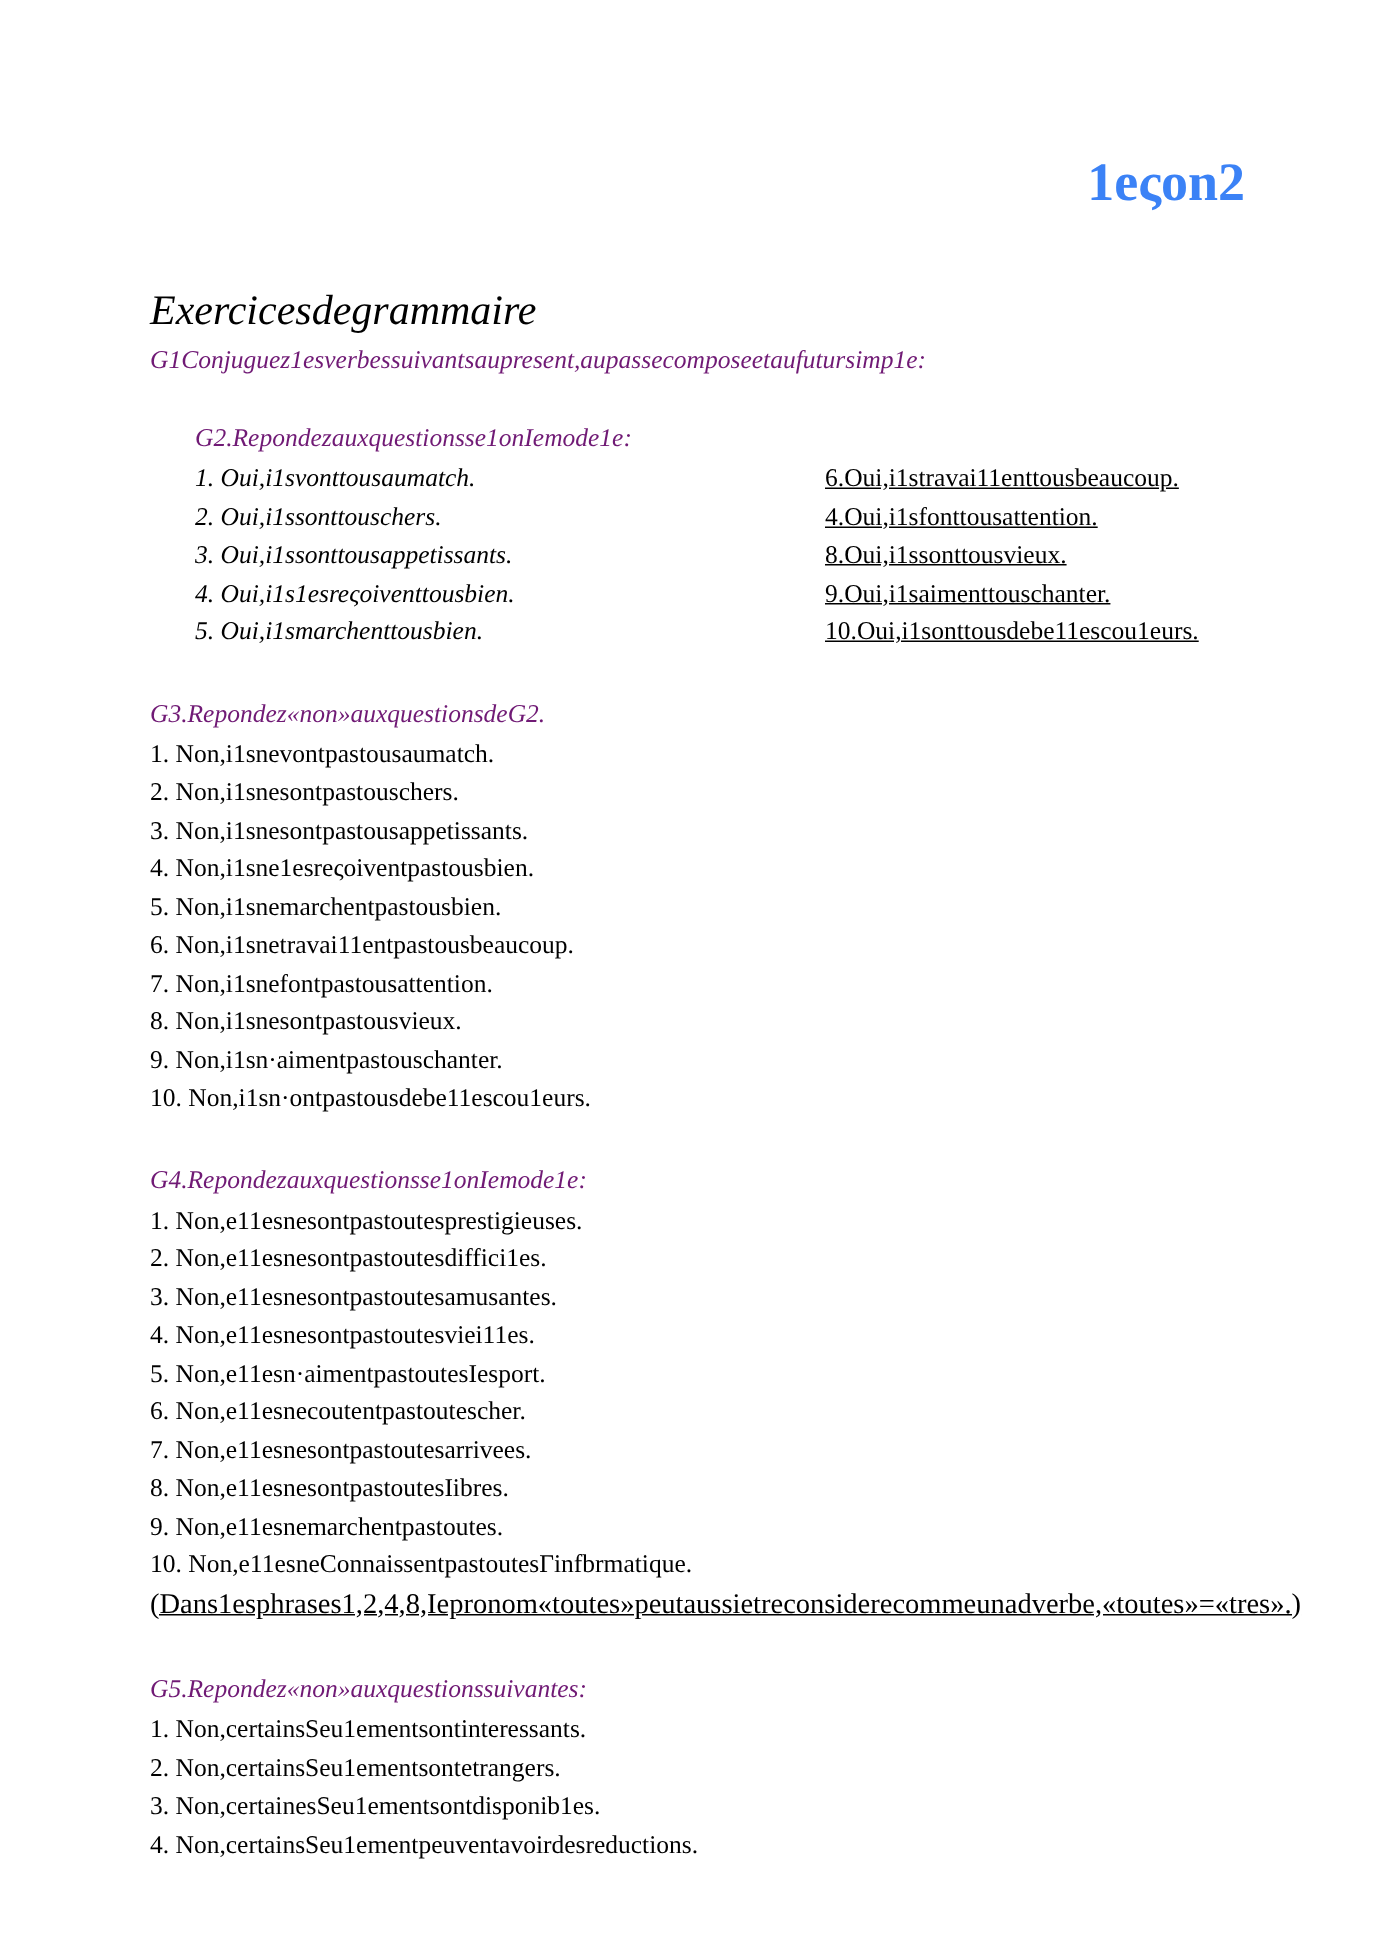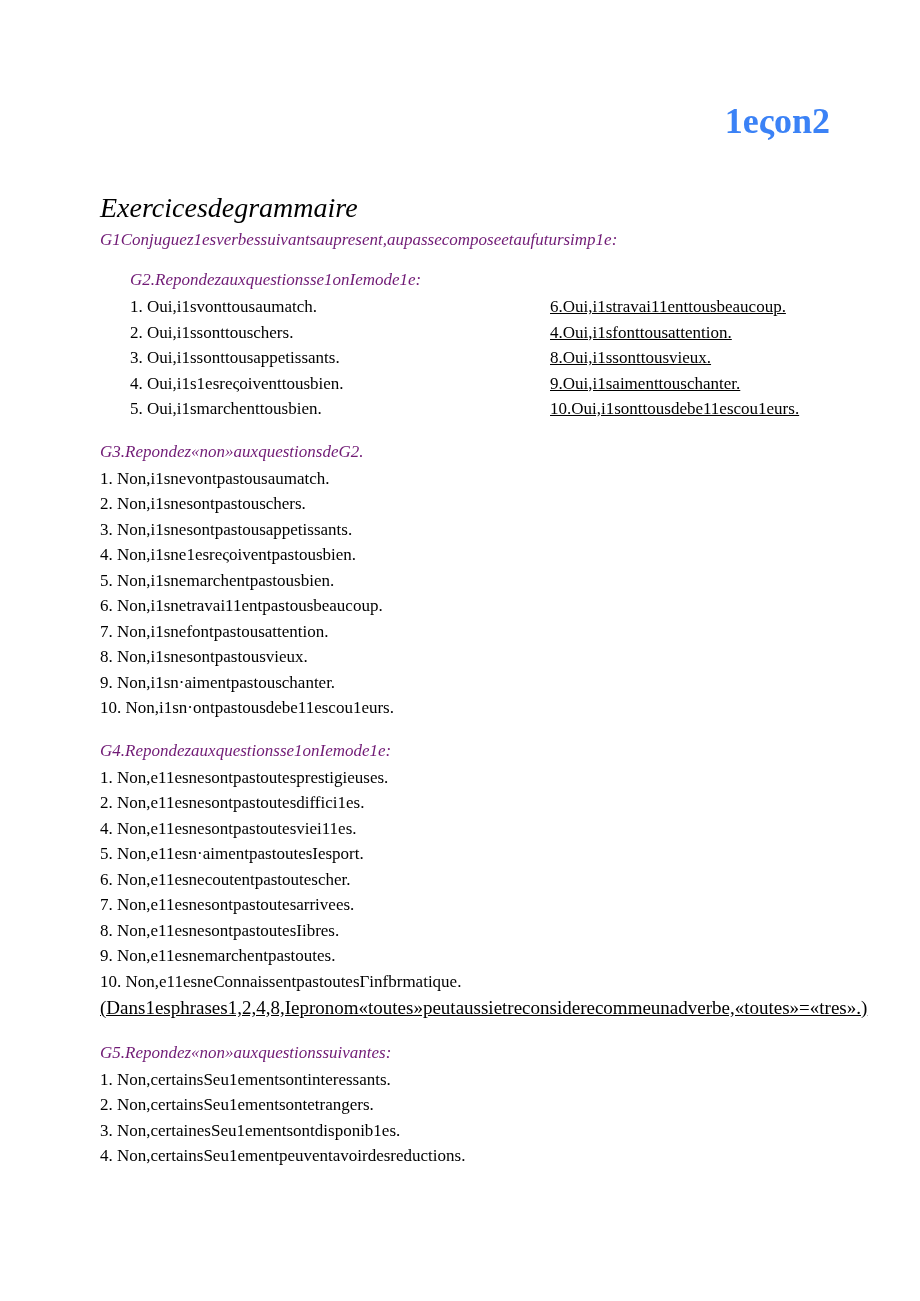--- a/index.html
+++ b/index.html
@@ -32,31 +32,32 @@
   }
   .sub-italic-blue {
     font-style: italic;
     color: #701a75;
     margin-bottom: 4px;
   }
   .g1 {
     font-size: 17px;
   }
   .block {
-    margin-top: 20px;
+    margin-top: 32px;
     font-size: 17px;
   }
   .indent {
     margin-left: 30px;
   }
   .cols {
     display: flex;
   }
   .col-left {
     width: 420px;
+    font-style: italic;
   }
   .col-right {
     width: 300px;
     text-decoration: underline;
   }
   .list-item {
     line-height: 1.5;
   }
   .note {
     font-size: 19px;
@@ -108,20 +109,21 @@
     <div class="list-item">7.  Non,i1snefontpastousattention.</div>
     <div class="list-item">8.  Non,i1snesontpastousvieux.</div>
     <div class="list-item">9.  Non,i1sn·aimentpastouschanter.</div>
     <div class="list-item">10.   Non,i1sn·ontpastousdebe11escou1eurs.</div>
   </div>
 
   <div class="block">
     <div class="sub-italic-blue">G4.Repondezauxquestionsse1onIemode1e:</div>
     <div class="list-item">1.  Non,e11esnesontpastoutesprestigieuses.</div>
     <div class="list-item">2.  Non,e11esnesontpastoutesdiffici1es.</div>
+    <div class="list-item">3.  Non,e11esnesontpastoutesamusantes.</div>
     <div class="list-item">4.  Non,e11esnesontpastoutesviei11es.</div>
     <div class="list-item">5.  Non,e11esn·aimentpastoutesIesport.</div>
     <div class="list-item">6.  Non,e11esnecoutentpastoutescher.</div>
     <div class="list-item">7.  Non,e11esnesontpastoutesarrivees.</div>
     <div class="list-item">8.  Non,e11esnesontpastoutesIibres.</div>
     <div class="list-item">9.  Non,e11esnemarchentpastoutes.</div>
     <div class="list-item">10.   Non,e11esneConnaissentpastoutesΓinfbrmatique.</div>
     <div class="note">(Dans1esphrases1,2,4,8,Iepronom«toutes»peutaussietreconsiderecommeunadverbe,«toutes»=«tres».)</div>
   </div>
 

